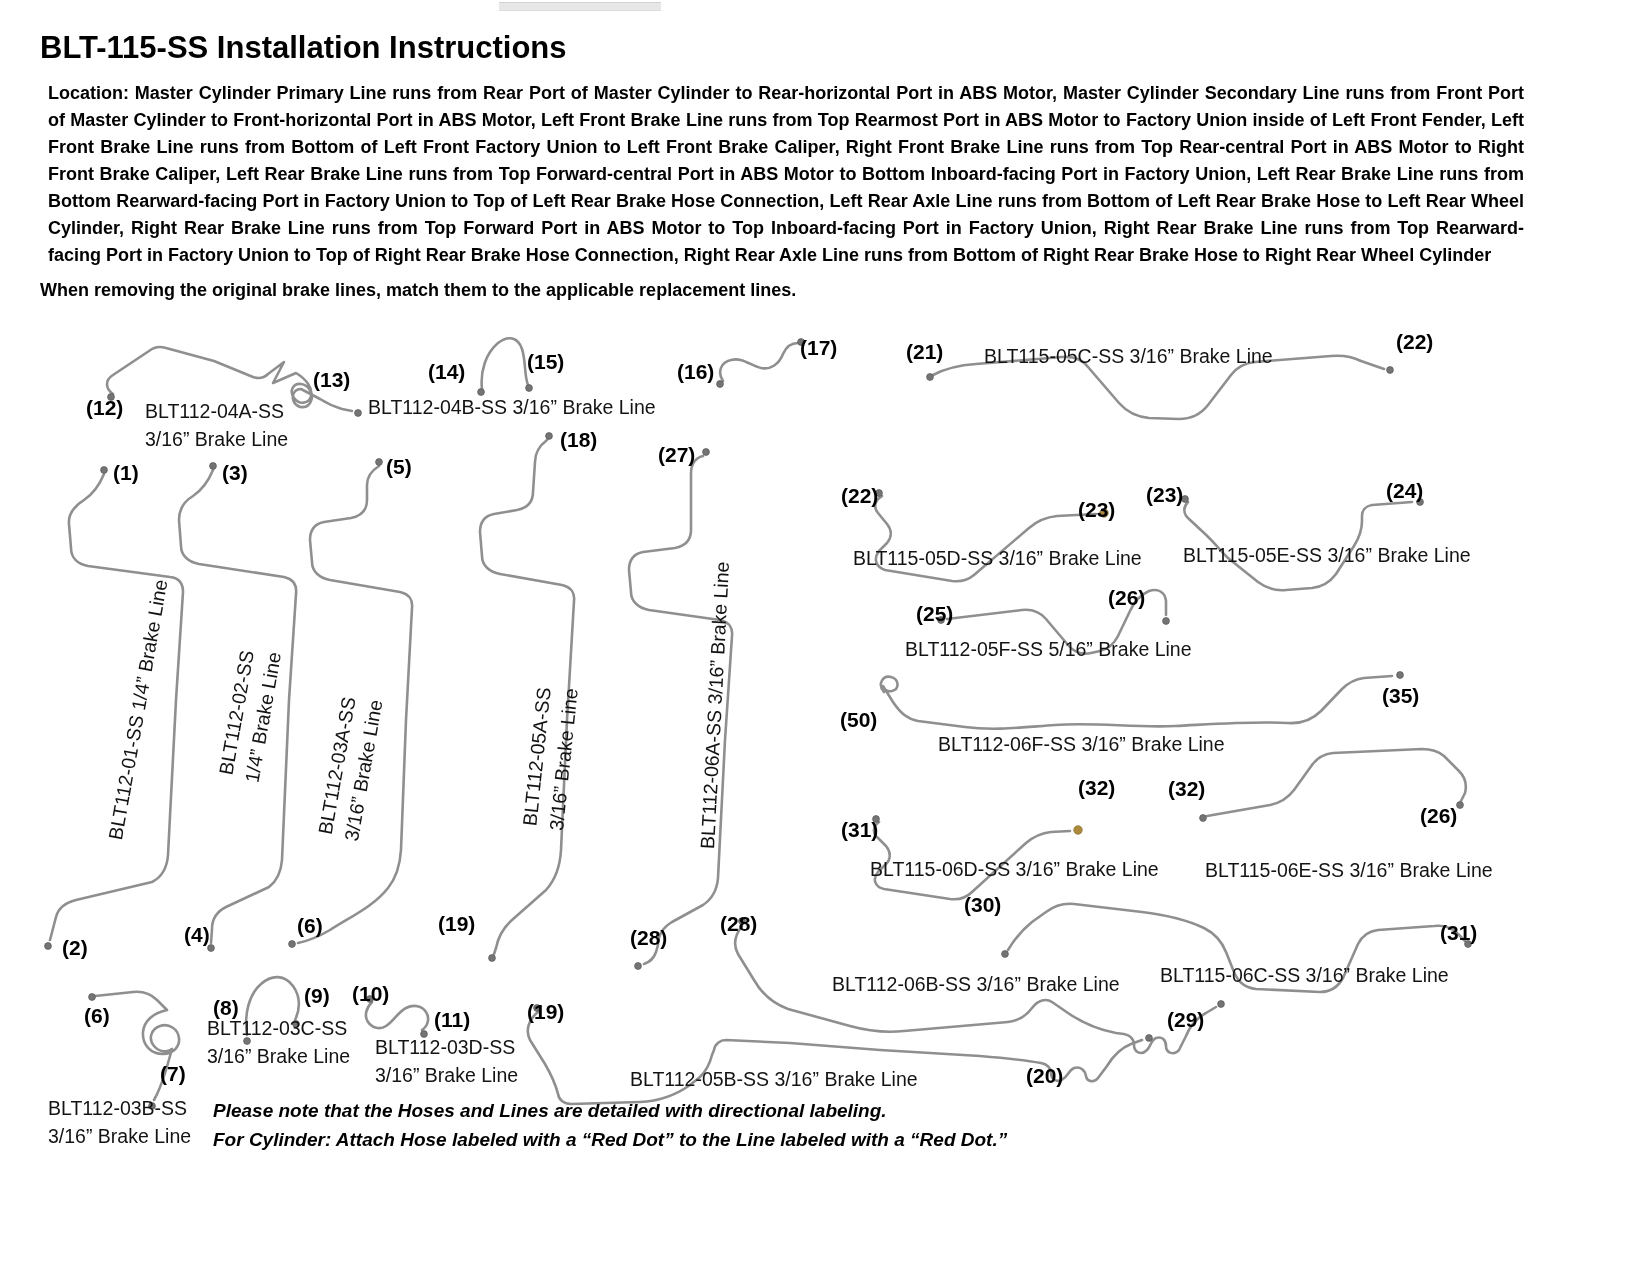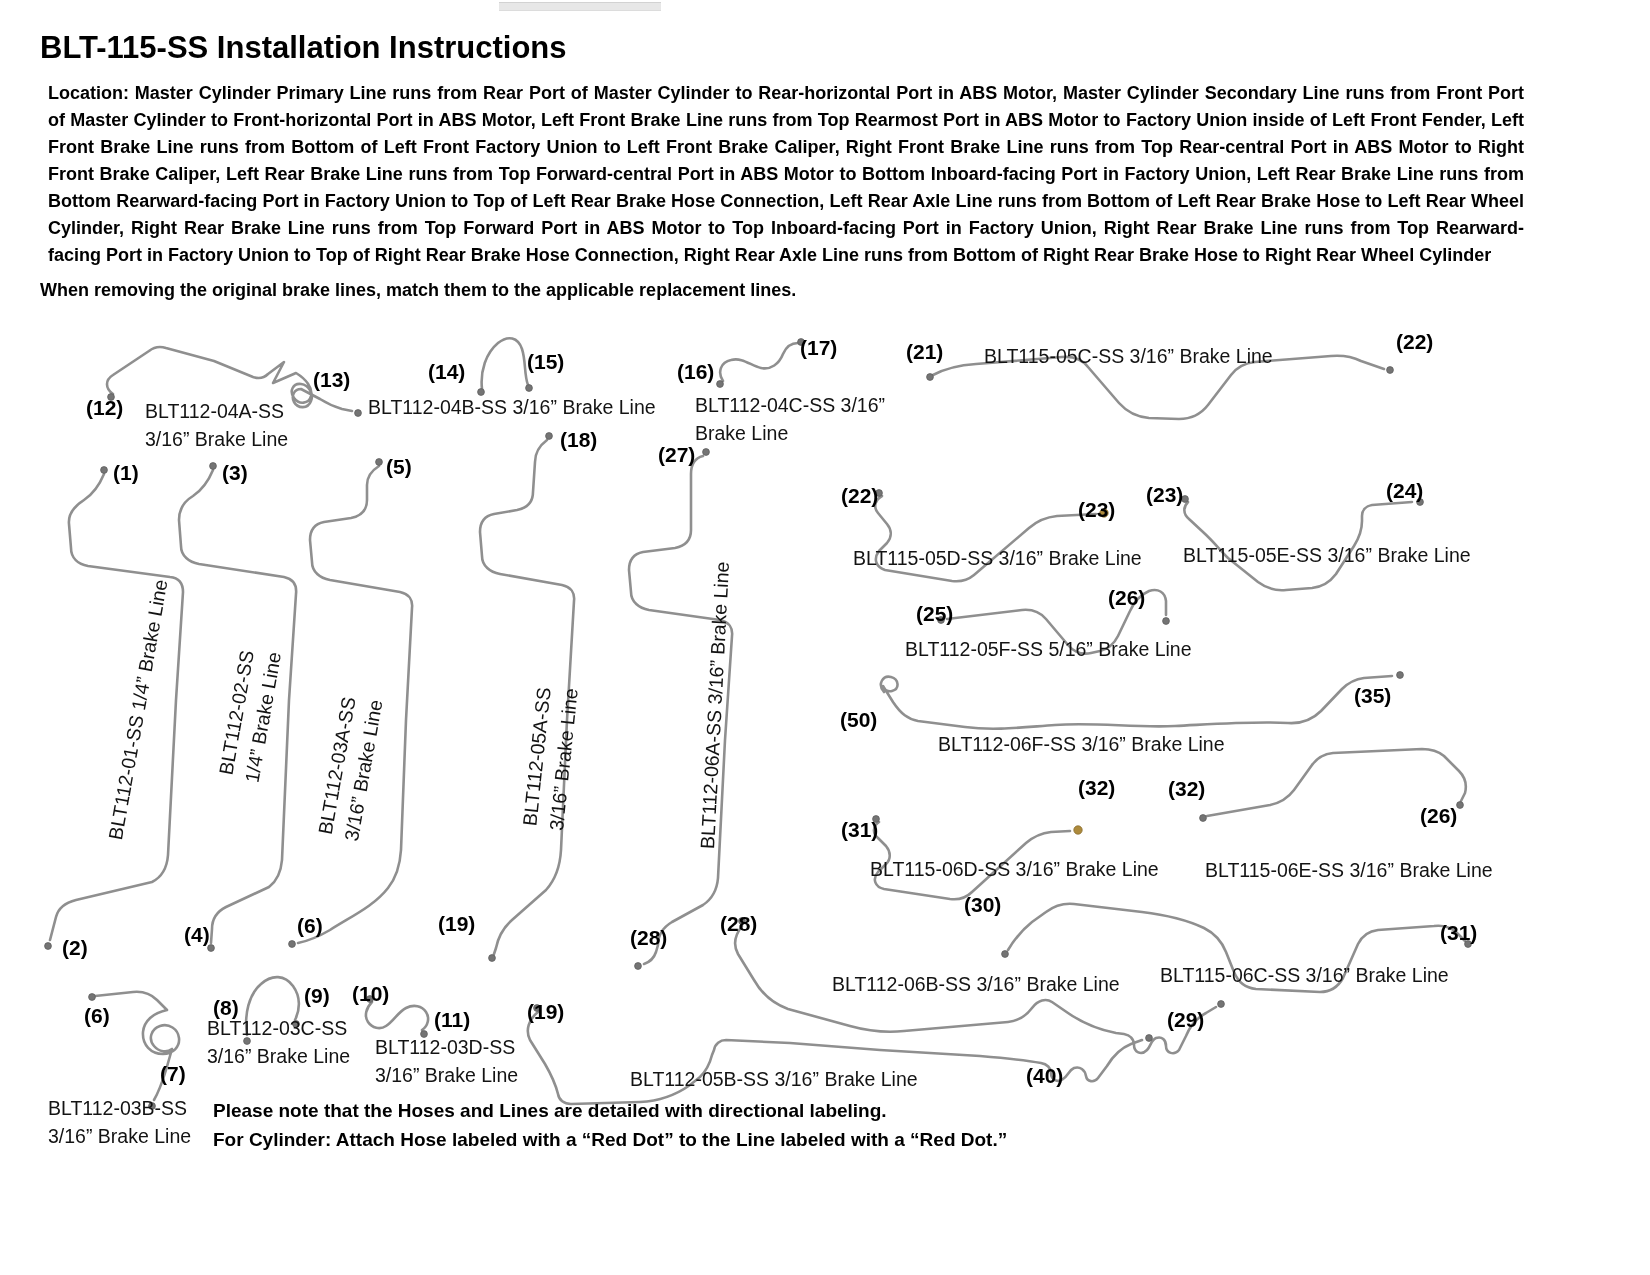--- a/index.html
+++ b/index.html
@@ -11,21 +11,21 @@
   .title{font-size:31px;font-weight:700;letter-spacing:0px;margin:0 0 14px 0;}
   .loc{font-size:18px;font-weight:700;line-height:27px;text-align:justify;margin:8px;}
   .remnote{font-size:18px;font-weight:700;line-height:27px;margin:0;}
   .co{position:absolute;font-size:21px;font-weight:700;white-space:nowrap;}
   .plabel{position:absolute;font-size:19.5px;line-height:28px;white-space:nowrap;color:#131313;}
   .vlabel{position:absolute;font-size:19.5px;line-height:27px;text-align:center;
           white-space:nowrap;color:#131313;}
   .rot80{transform:rotate(-80deg);}
   .rot84{transform:rotate(-84deg);}
   .rot86{transform:rotate(-87deg);}
-  .fnote{position:absolute;left:213px;top:1096px;font-size:19px;font-weight:700;line-height:29px;}
+  .fnote{position:absolute;left:213px;top:1096px;font-size:19px;font-weight:700;line-height:29px;font-style:italic;}
   svg.lines{position:absolute;left:0;top:0;}
   .tube{fill:none;stroke:#8f8f8f;stroke-width:2.6;stroke-linecap:round;stroke-linejoin:round;}
   .fit{fill:#747474;stroke:#5f5f5f;stroke-width:0.8;}
   .brass{fill:#ad8a3c;stroke:#8a6d2f;stroke-width:0.8;}
 </style>
 </head>
 <body>
 
 <div class="page">
 
@@ -123,51 +123,47 @@
   <div class="co" style="left:434px;top:1008px">(11)</div>
   <div class="co" style="left:86px;top:396px">(12)</div>
   <div class="co" style="left:313px;top:368px">(13)</div>
   <div class="co" style="left:428px;top:360px">(14)</div>
   <div class="co" style="left:527px;top:350px">(15)</div>
   <div class="co" style="left:677px;top:360px">(16)</div>
   <div class="co" style="left:800px;top:336px">(17)</div>
   <div class="co" style="left:560px;top:428px">(18)</div>
   <div class="co" style="left:438px;top:912px">(19)</div>
   <div class="co" style="left:527px;top:1000px">(19)</div>
-  <div class="co" style="left:1026px;top:1064px">(40)</div>
+  <div class="co" style="left:1026px;top:1064px">(20)</div>
   <div class="co" style="left:906px;top:340px">(21)</div>
   <div class="co" style="left:1396px;top:330px">(22)</div>
   <div class="co" style="left:841px;top:484px">(22)</div>
   <div class="co" style="left:1078px;top:498px">(23)</div>
   <div class="co" style="left:1146px;top:483px">(23)</div>
   <div class="co" style="left:1386px;top:479px">(24)</div>
   <div class="co" style="left:916px;top:602px">(25)</div>
   <div class="co" style="left:1108px;top:586px">(26)</div>
   <div class="co" style="left:658px;top:443px">(27)</div>
   <div class="co" style="left:630px;top:926px">(28)</div>
   <div class="co" style="left:720px;top:912px">(28)</div>
   <div class="co" style="left:1167px;top:1008px">(29)</div>
   <div class="co" style="left:964px;top:893px">(30)</div>
   <div class="co" style="left:841px;top:818px">(31)</div>
   <div class="co" style="left:1440px;top:921px">(31)</div>
   <div class="co" style="left:1078px;top:776px">(32)</div>
   <div class="co" style="left:1168px;top:777px">(32)</div>
   <div class="co" style="left:1420px;top:804px">(26)</div>
   <div class="co" style="left:840px;top:708px">(50)</div>
-  <div class="co" style="left:1354px;top:684px">(35)</div>
+  <div class="co" style="left:1382px;top:684px">(35)</div>
 
   <div class="plabel" style="left:145px;top:397px">
     <div>BLT112-04A-SS</div>
     <div>3/16” Brake Line</div>
   </div>
   <div class="plabel" style="left:368px;top:393px">BLT112-04B-SS  3/16” Brake Line</div>
-  <div class="plabel" style="left:695px;top:391px">
-    <div>BLT112-04C-SS 3/16”</div>
-    <div>Brake Line</div>
-  </div>
   <div class="plabel" style="left:984px;top:342px">BLT115-05C-SS 3/16” Brake Line</div>
   <div class="plabel" style="left:853px;top:544px">BLT115-05D-SS 3/16” Brake Line</div>
   <div class="plabel" style="left:1183px;top:541px">BLT115-05E-SS 3/16” Brake Line</div>
   <div class="plabel" style="left:905px;top:635px">BLT112-05F-SS 5/16” Brake Line</div>
   <div class="plabel" style="left:938px;top:730px">BLT112-06F-SS 3/16” Brake Line</div>
   <div class="plabel" style="left:870px;top:855px">BLT115-06D-SS 3/16” Brake Line</div>
   <div class="plabel" style="left:1205px;top:856px">BLT115-06E-SS 3/16” Brake Line</div>
   <div class="plabel" style="left:1160px;top:961px">BLT115-06C-SS 3/16” Brake Line</div>
   <div class="plabel" style="left:832px;top:970px">BLT112-06B-SS 3/16” Brake Line</div>
   <div class="plabel" style="left:630px;top:1065px">BLT112-05B-SS 3/16” Brake Line</div>

